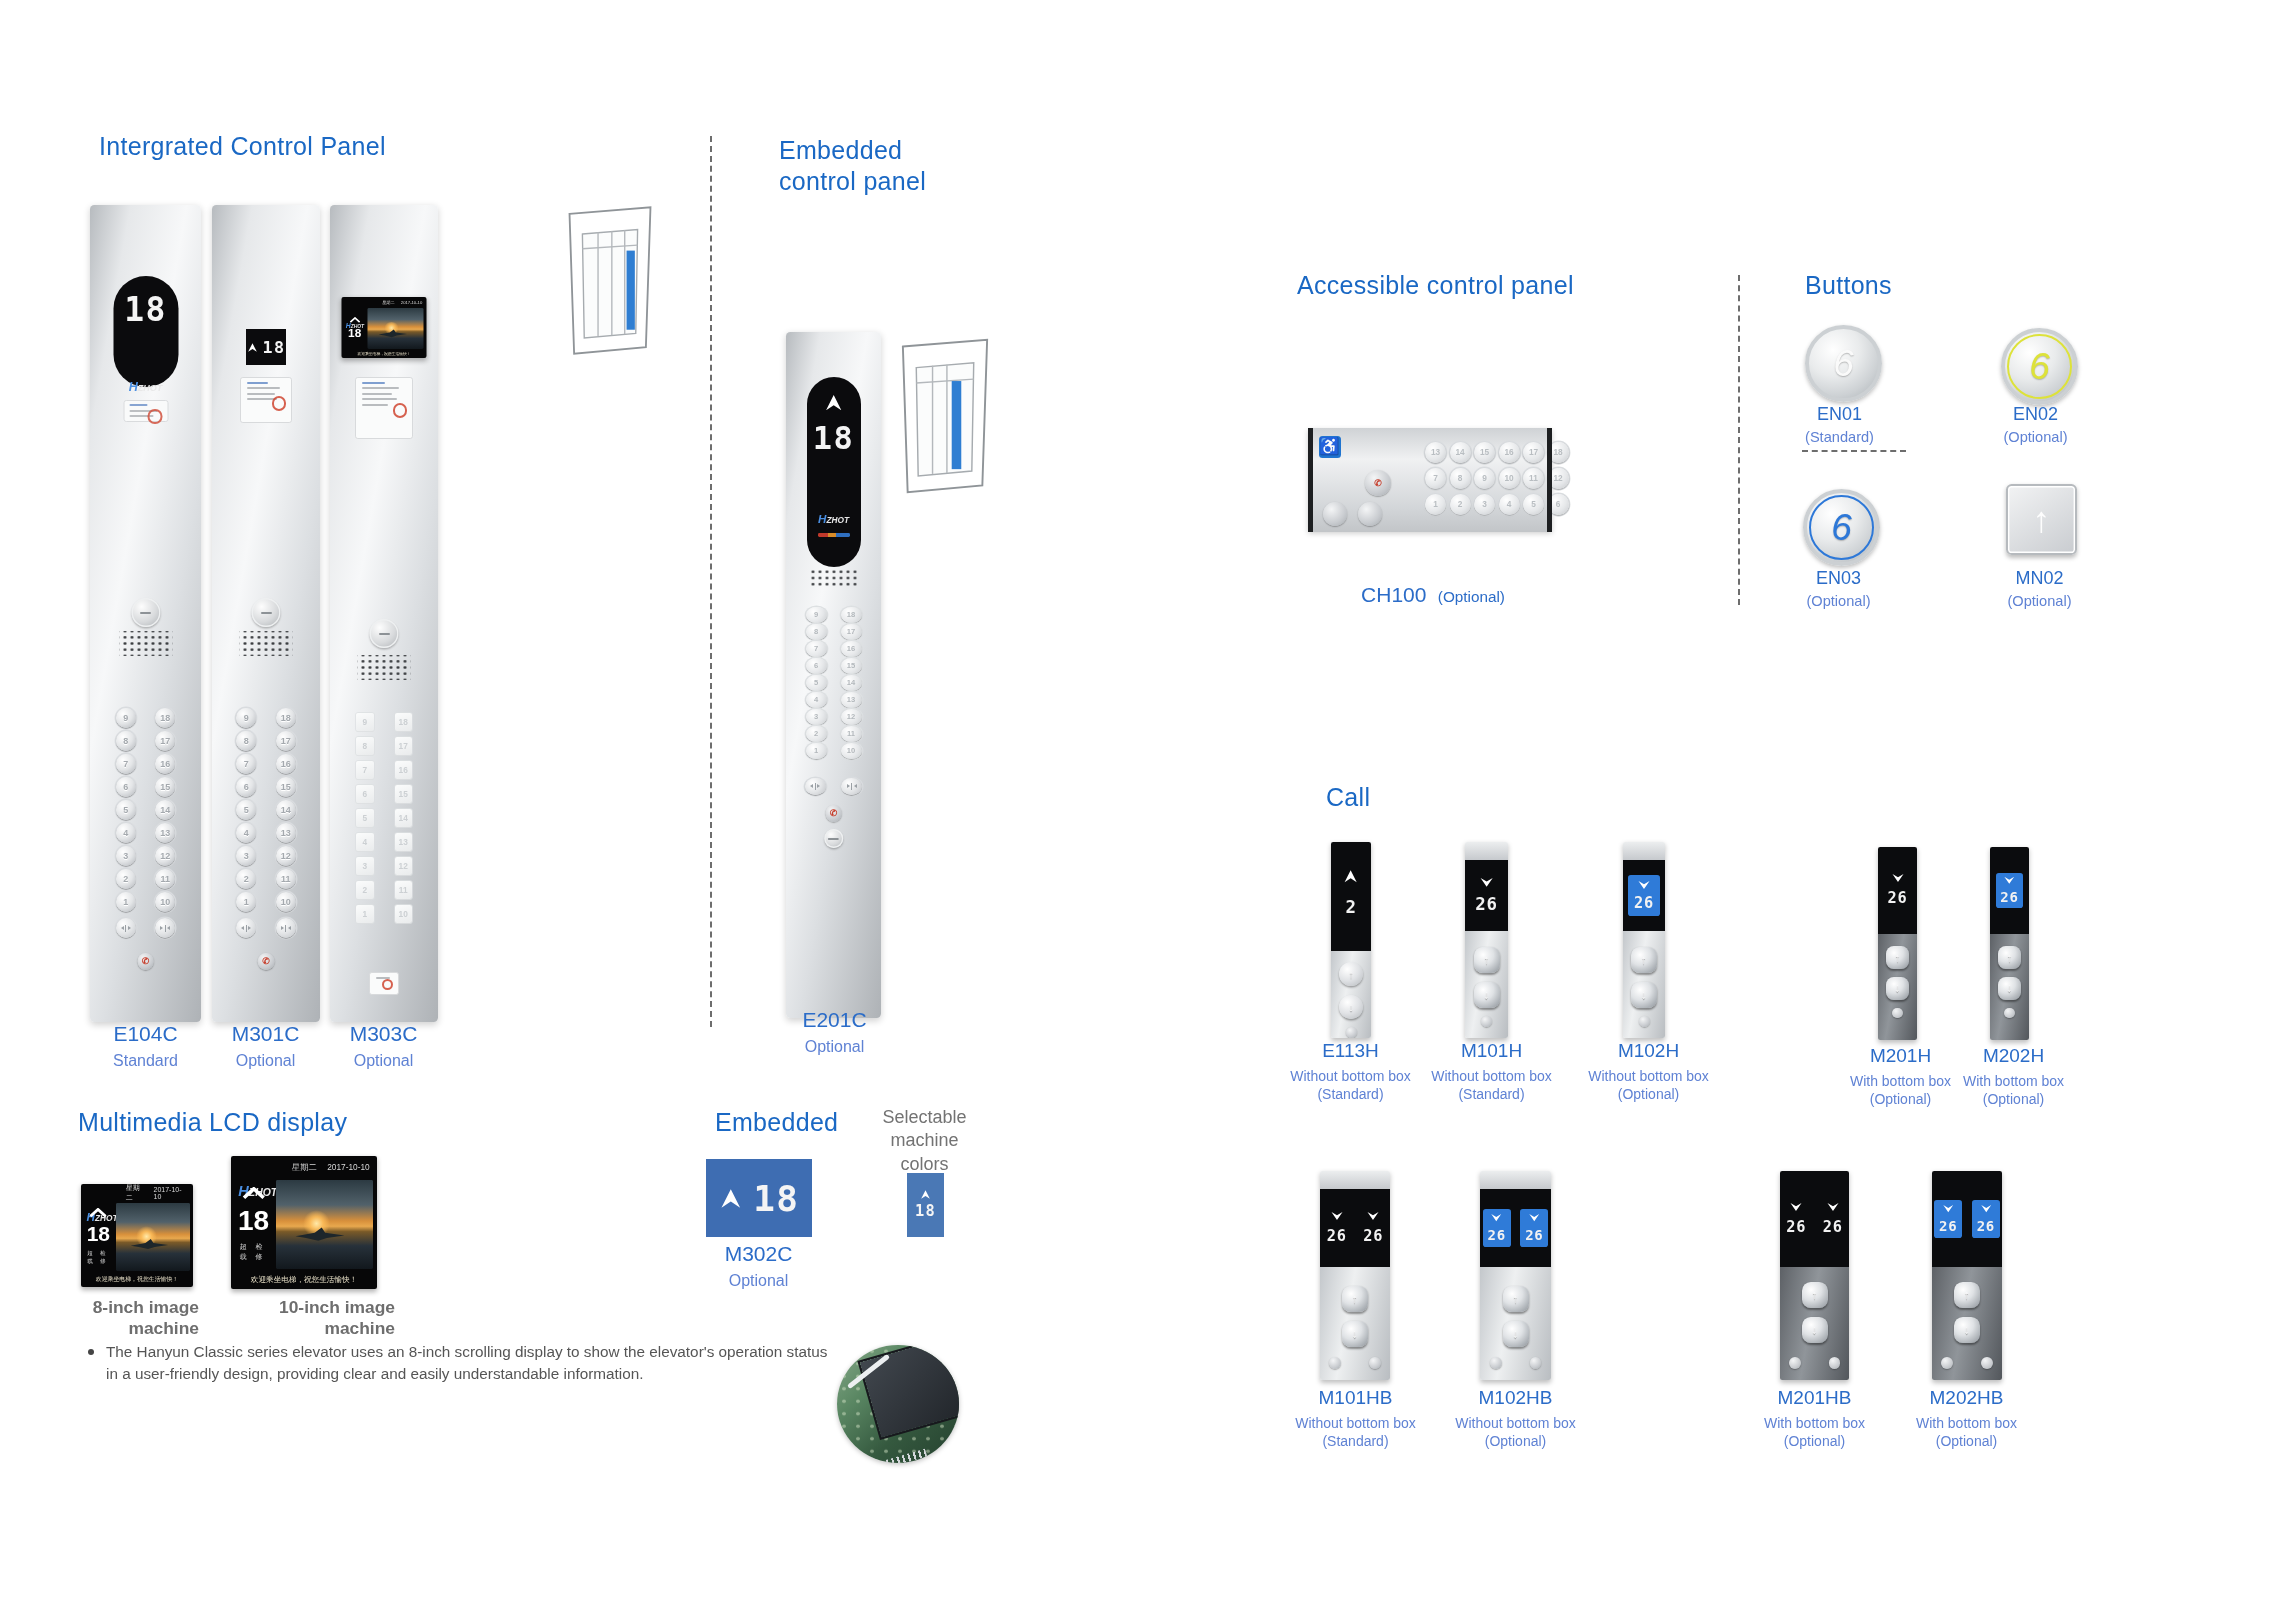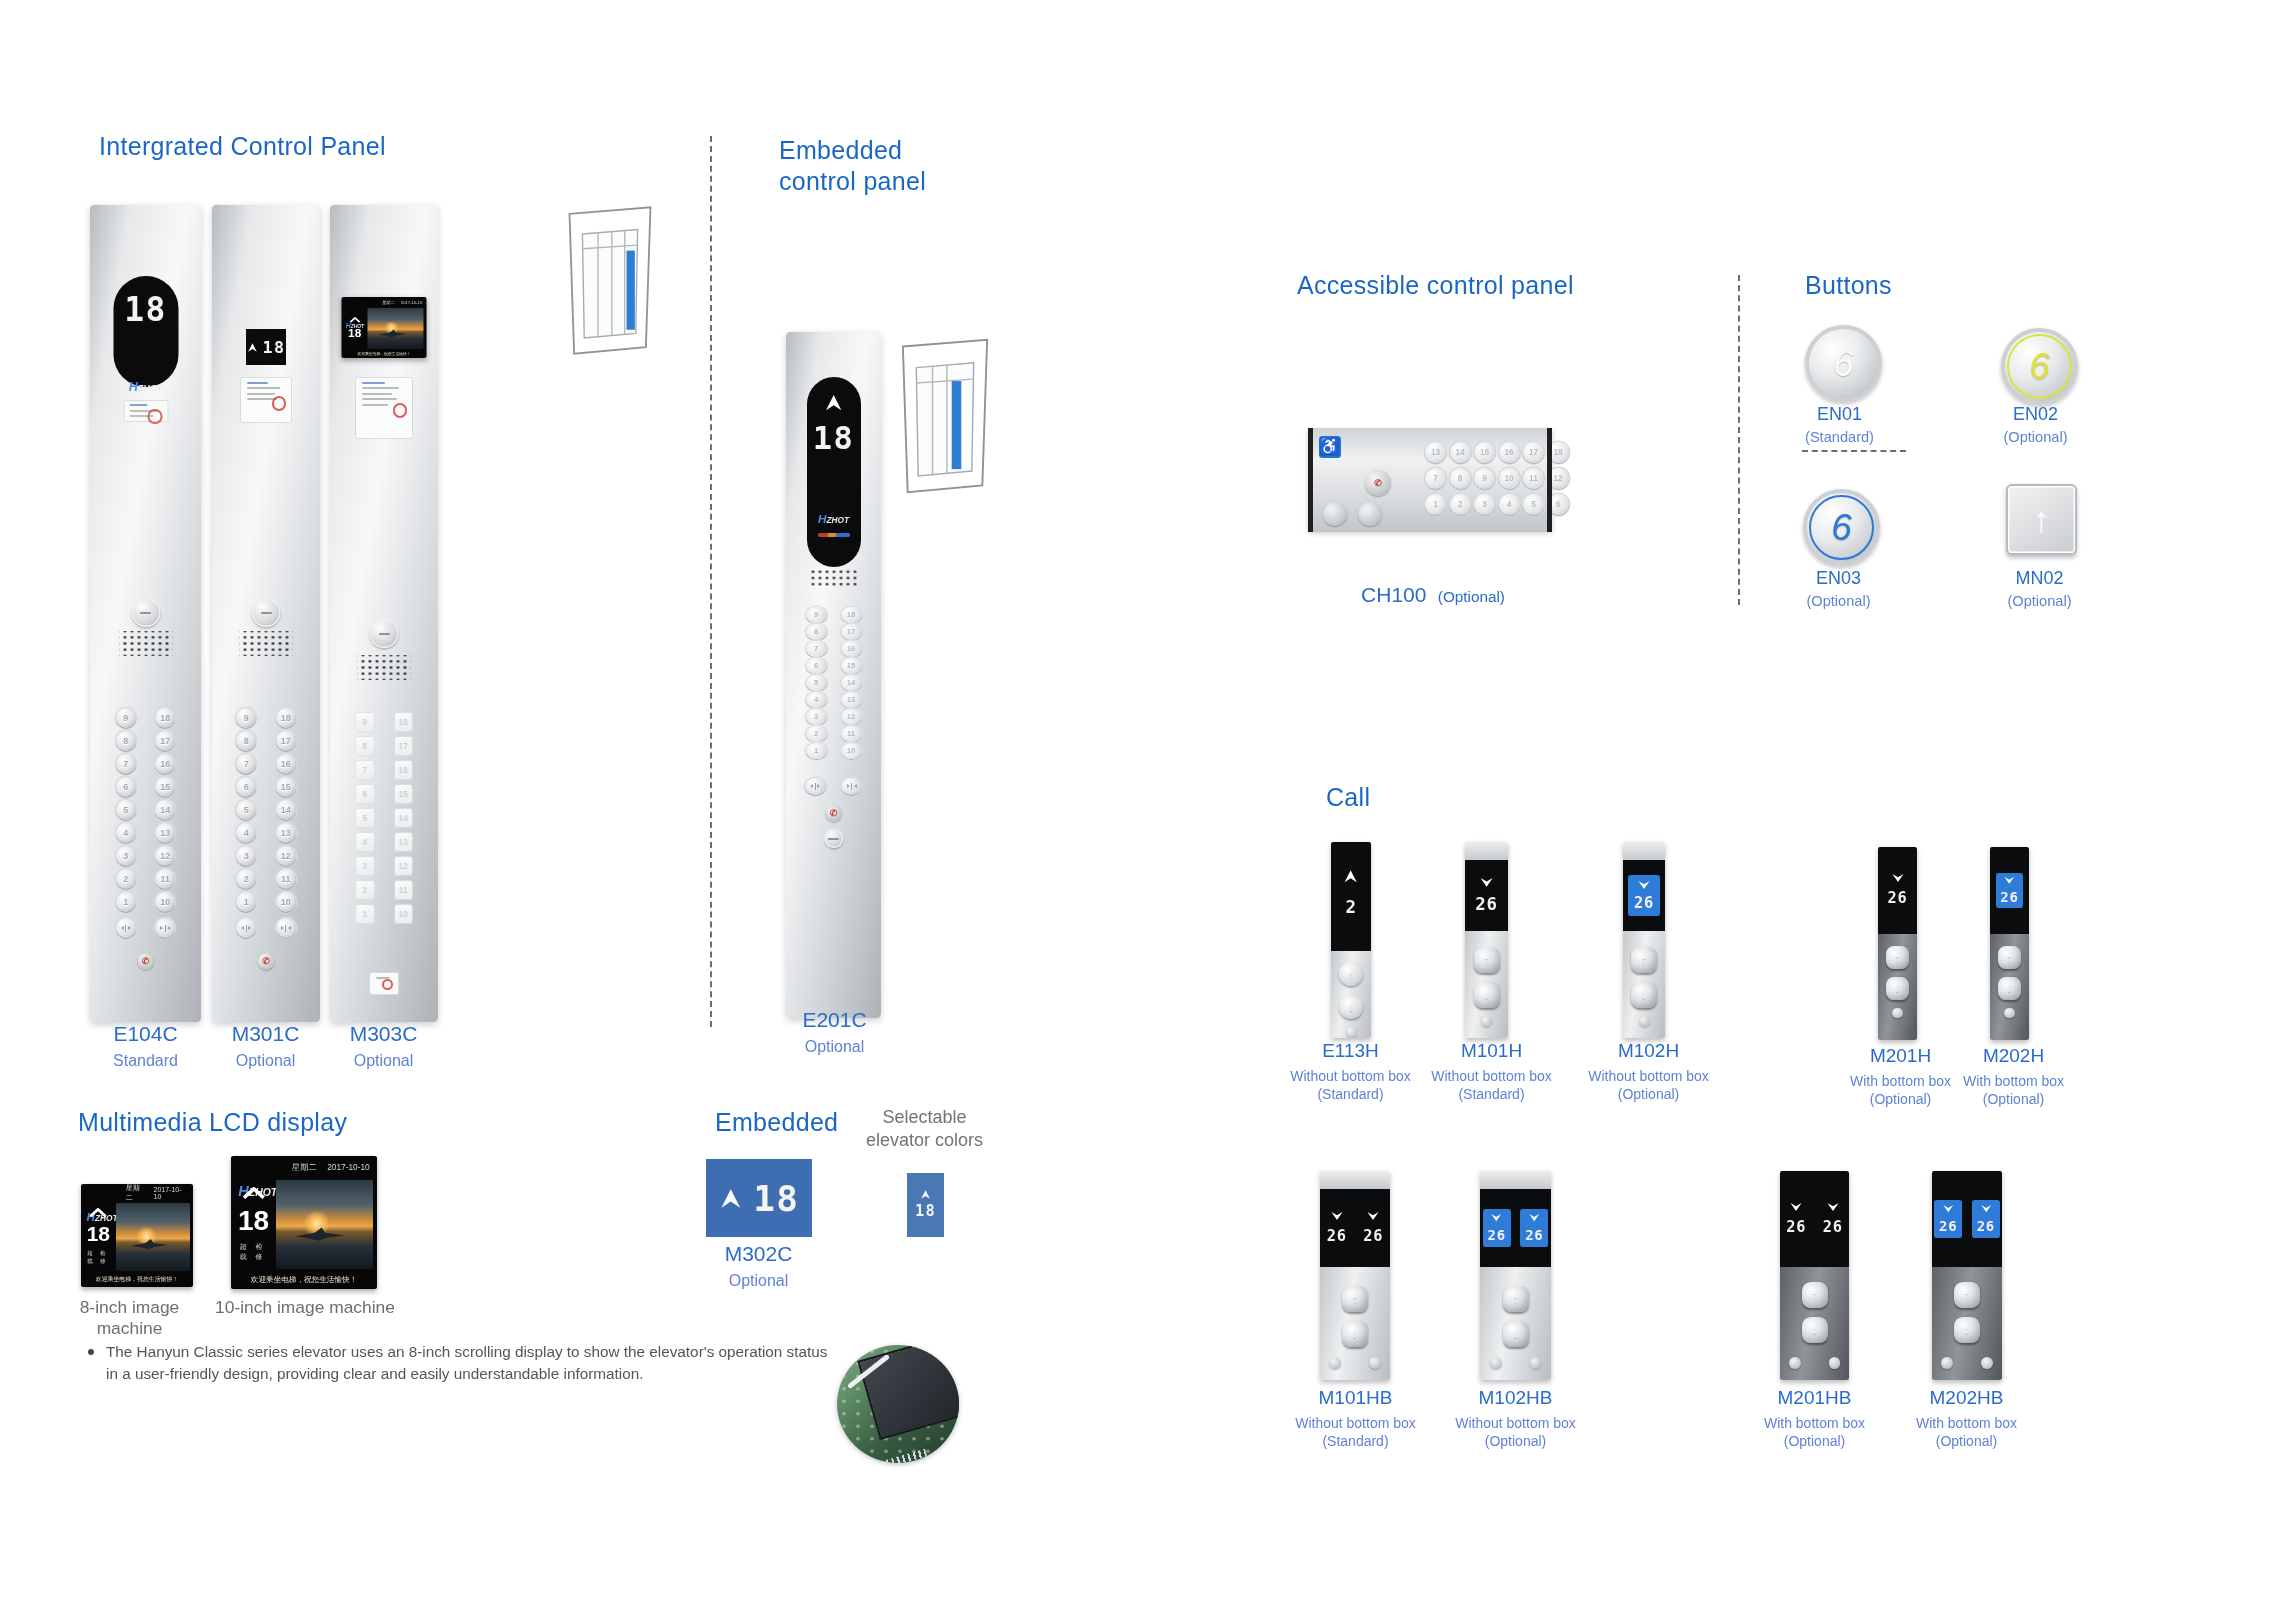--- a/index.html
+++ b/index.html
@@ -127,21 +127,21 @@
   .lcd-top .wd{margin-left:auto;}
   .lcd-mid{flex:1;display:flex;}
   .lcd-left{width:31%;display:flex;flex-direction:column;align-items:center;justify-content:center;gap:6%;color:#fff;}
   .lcd-status{display:flex;gap:14%;color:#cfcfcf;}
   .photo{flex:1;margin:1% 3% 1% 0;position:relative;overflow:hidden;border-radius:1.4px;
      background:linear-gradient(180deg,#2c3a42 0%,#51616a 28%,#d8903b 46%,#e8a84e 52%,#7a5a28 58%,#27313a 74%,#12181d 100%);}
   .sun{position:absolute;left:28%;top:34%;width:28%;height:30%;border-radius:50%;
      background:radial-gradient(circle,#ffe9a8 0%,rgba(255,190,90,.85) 35%,transparent 70%);}
   .jet{position:absolute;left:16%;top:50%;width:58%;}
   .lcd-bot{height:14%;display:flex;align-items:center;justify-content:center;color:#e8e0c8;}
-  .glabel{position:absolute;text-align:center;font-size:17.4px;color:#6e6e6e;}
+  .glabel{position:absolute;text-align:right;font-size:17.4px;color:#6e6e6e;font-weight:bold;}
   
   .bluebox-lg{position:absolute;background:#3e6db2;display:flex;align-items:center;justify-content:center;gap:11px;color:#fff;}
   .bluebox-sm{position:absolute;background:#4a78b5;display:flex;flex-direction:column;align-items:center;justify-content:center;gap:3.5px;color:#fff;}
   
   .bullets{position:absolute;width:725px;}
   .bullet{position:relative;font-size:15.3px;line-height:1.45;color:#555;margin-bottom:39px;}
   .bullet.last{margin-bottom:0;}
   .bullet::before{content:"";position:absolute;left:-18px;top:7.6px;width:6.2px;height:6.2px;background:#454545;border-radius:50%;}
   
   .chipcircle{position:absolute;border-radius:50%;overflow:hidden;
@@ -164,21 +164,21 @@
   <div class="abs h1" style="left:99px;top:132px;">Intergrated Control Panel</div>
   <div class="abs h1" style="left:779px;top:136px;">Embedded</div>
   <div class="abs h1" style="left:779px;top:167px;">control panel</div>
   <div class="abs h1" style="left:1297px;top:271px;">Accessible control panel</div>
   <div class="abs h1" style="left:1805px;top:271px;">Buttons</div>
   <div class="abs h1" style="left:1326px;top:783px;">Call</div>
   <div class="abs h1" style="left:78px;top:1108px;">Multimedia LCD display</div>
   <div class="abs h1" style="left:715px;top:1108px;">Embedded</div>
   <div class="abs ctr" style="left:864px;top:1106px;width:121px;font-size:18px;color:#737373;line-height:1.3;">
     <div>Selectable</div>
-    <div>elevator colors</div>
+    <div>machine colors</div>
   </div>
 
   <div class="abs vdash" style="left:710px;top:136px;height:891px;"></div>
   <div class="abs vdash" style="left:1738px;top:275px;height:330px;"></div>
   <div class="abs hdash" style="left:1802px;top:450px;width:104px;"></div>
 
   <div class="panel" style="left:90px;top:205px;width:111px;height:817px;">
     <div class="pill" style="top:71px;width:65px;height:101px;padding-top:9.7px;gap:4.2px;">
       <svg class="dtri" width="21" height="16.7" viewBox="0 0 24 19">
           <path d="M12 0L21.5 19L12 12.6L2.5 19Z" fill="#fff"></path>

